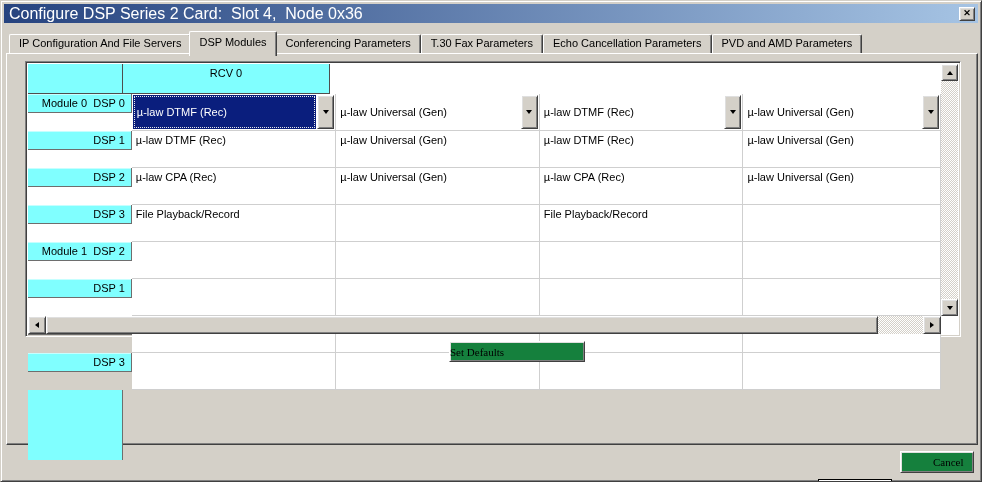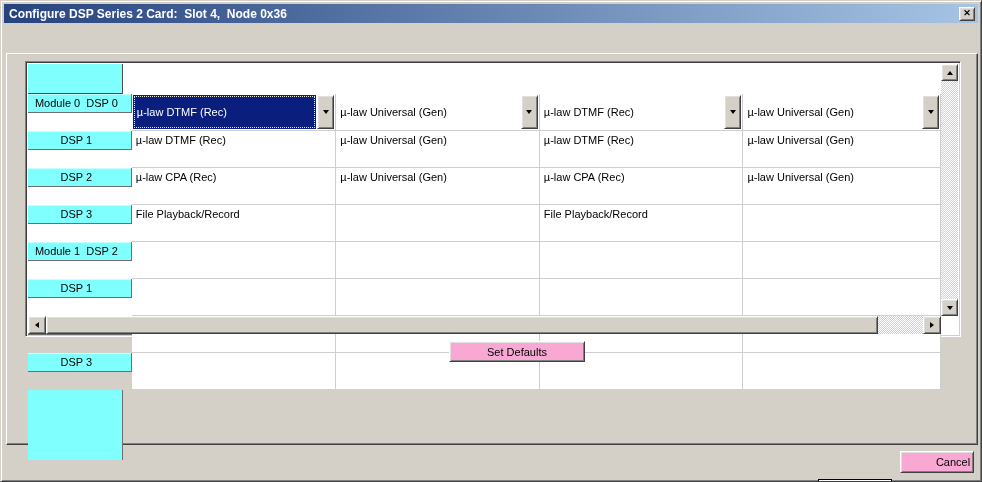--- a/index.html
+++ b/index.html
@@ -10,21 +10,21 @@
     border:1px solid;border-color:#d4d0c8 #404040 #404040 #d4d0c8;
     box-shadow:inset 1px 1px 0 #ffffff, inset -1px -1px 0 #808080;
     overflow:hidden;
   }
   
   .titlebar{
     position:absolute;left:3px;top:3px;right:3px;height:19px;
     background:linear-gradient(90deg,var(--tb-left,#26437f),var(--tb-right,#a6c4e4));
     display:flex;align-items:center;padding-left:5px;
   }
-  .titlebar .title{color:#fff;font-weight:bold;font-size:12px;white-space:pre;}
+  .titlebar .title{color:#fff;font-weight:normal;font-size:16px;white-space:pre;}
   .close-btn{
     margin-left:auto;margin-right:3px;width:16px;height:14px;
     background:#d4d0c8;border:1px solid;border-color:#fff #404040 #404040 #fff;
     box-shadow:inset 1px 1px 0 #dfdfdf, inset -1px -1px 0 #808080;
     display:flex;align-items:center;justify-content:center;
     font-size:9px;font-weight:bold;line-height:1;cursor:default;
   }
   
   .tabs{position:absolute;left:8px;top:30px;height:22px;display:flex;align-items:flex-end;z-index:3;}
   .tab{
@@ -55,21 +55,21 @@
   .g-row{display:flex;}
   .corner{width:95px;height:30px;background:var(--hdr,#80ffff);border-right:1px solid #4e4e4e;border-bottom:1px solid #4e4e4e;}
   .colhead{
     height:30px;background:var(--hdr,#80ffff);border-right:1px solid #4e4e4e;border-bottom:1px solid #4e4e4e;
     text-align:center;padding-top:3px;
   }
   .rowhead{
     width:105px;height:19px;background:var(--hdr,#80ffff);
     border-right:1px solid #6e6e6e;border-bottom:1px solid #6e6e6e;
     box-shadow:inset 0 1px 0 rgba(255,255,255,.55);
-    text-align:center;padding:3px 6px 0 0;white-space:pre;
+    text-align:right;padding:3px 6px 0 0;white-space:pre;
   }
   .cell{
     height:37px;background:#fff;border-right:1px solid #cfcfcf;border-bottom:1px solid #cfcfcf;
     padding:3px 0 0 4px;overflow:hidden;white-space:nowrap;
   }
   .cell.combo{display:flex;align-items:stretch;padding:0;}
   .combo-text{flex:1;display:flex;align-items:center;padding-left:4px;overflow:hidden;white-space:nowrap;}
   .combo-text.sel{
     background:var(--sel,#0a1e7d);color:#fff;margin:1px 0 1px 1px;
     outline:1px dotted #e6e6e6;outline-offset:-2px;
@@ -104,25 +104,25 @@
     flex:none;width:832px;background:#d4d0c8;border:1px solid;border-color:#fff #404040 #404040 #fff;
     box-shadow:inset 1px 1px 0 #dfdfdf, inset -1px -1px 0 #808080;cursor:default;
   }
   .tri{width:0;height:0;border:3px solid transparent;}
   .tri-up{border-bottom:4px solid #000;margin-top:-3px;}
   .tri-down{border-top:4px solid #000;margin-bottom:-3px;}
   .tri-left{border-right:4px solid #000;margin-left:-3px;}
   .tri-right{border-left:4px solid #000;margin-right:-3px;}
   
   .btn{
-    position:absolute;background:#f9a8d4;
+    position:absolute;background:#15803d;
     border:1px solid;border-color:#fff #404040 #404040 #fff;
     box-shadow:inset 1px 1px 0 #dfdfdf, inset -1px -1px 0 #808080;
-    display:flex;align-items:center;justify-content:center;
-    font-family:Liberation Sans, sans-serif;font-size:11px;cursor:default;
+    display:flex;align-items:center;
+    font-family:Liberation Serif, serif;font-size:11px;cursor:default;
   }
   .btn.default{
     border:1px solid #000;
     box-shadow:inset 1px 1px 0 #fff, inset -1px -1px 0 #404040, inset 2px 2px 0 #dfdfdf, inset -2px -2px 0 #808080;
     margin-top:28px;
   }
   #setDefaultsBtn{left:448px;top:340px;width:136px;height:21px;z-index:2;}
   #okBtn{left:817px;top:450px;width:74px;height:22px;}
   #cancelBtn{left:899px;top:450px;width:74px;height:22px;padding-left:32px;}
 </style>
@@ -131,28 +131,37 @@
 
 <div class="dialog" style="--hdr: #80ffff; --sel: #0a1e7d; --tb-left: #26437f; --tb-right: #a6c4e4;">
 
   <div class="titlebar">
     <span class="title">Configure DSP Series 2 Card:  Slot 4,  Node 0x36</span>
     <div class="close-btn">
       <span>✕</span>
     </div>
   </div>
 
+  <div class="tabs" id="tabs">
+      <div class="tab">IP Configuration And File Servers</div>
+      <div class="tab active">DSP Modules</div>
+      <div class="tab">Conferencing Parameters</div>
+      <div class="tab">T.30 Fax Parameters</div>
+      <div class="tab">Echo Cancellation Parameters</div>
+      <div class="tab">PVD and AMD Parameters</div>
+    </div>
 
   <div class="page"></div>
 
   <div class="grid-frame">
     <div class="grid-inner">
       <div class="grid-table" id="gridTable">
           <div class="g-row">
             <div class="corner"></div>
+            <div class="colhead" style="width: 207px;">RCV 0</div>
           </div>
           <div class="g-row">
             <div class="rowhead">Module 0  DSP 0</div>
             <div class="cell combo" style="width: 207px;">
               <div class="combo-text sel">µ-law DTMF (Rec)</div>
               <div class="combo-btn">
                 <div class="tri tri-down"></div>
               </div>
             </div>
             <div class="cell combo" style="width: 206px;">

